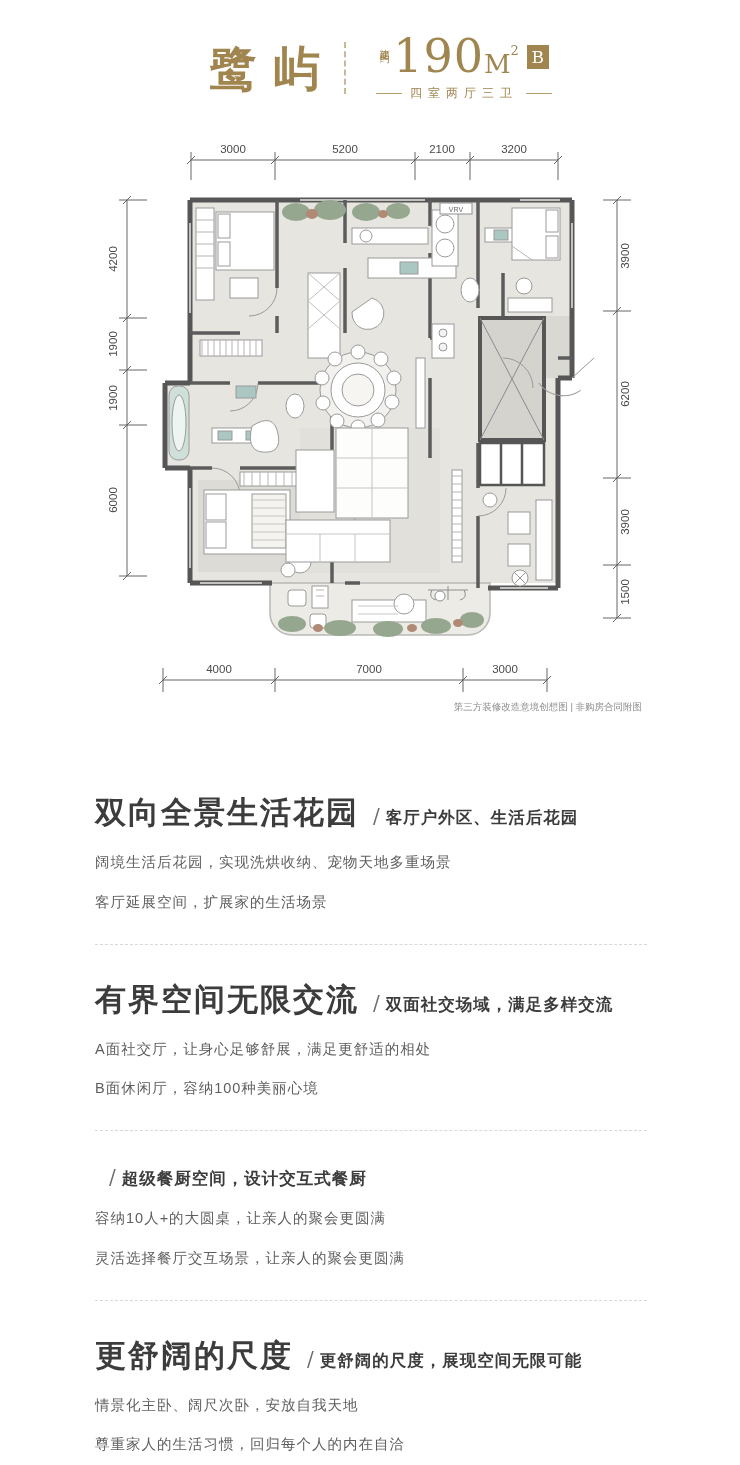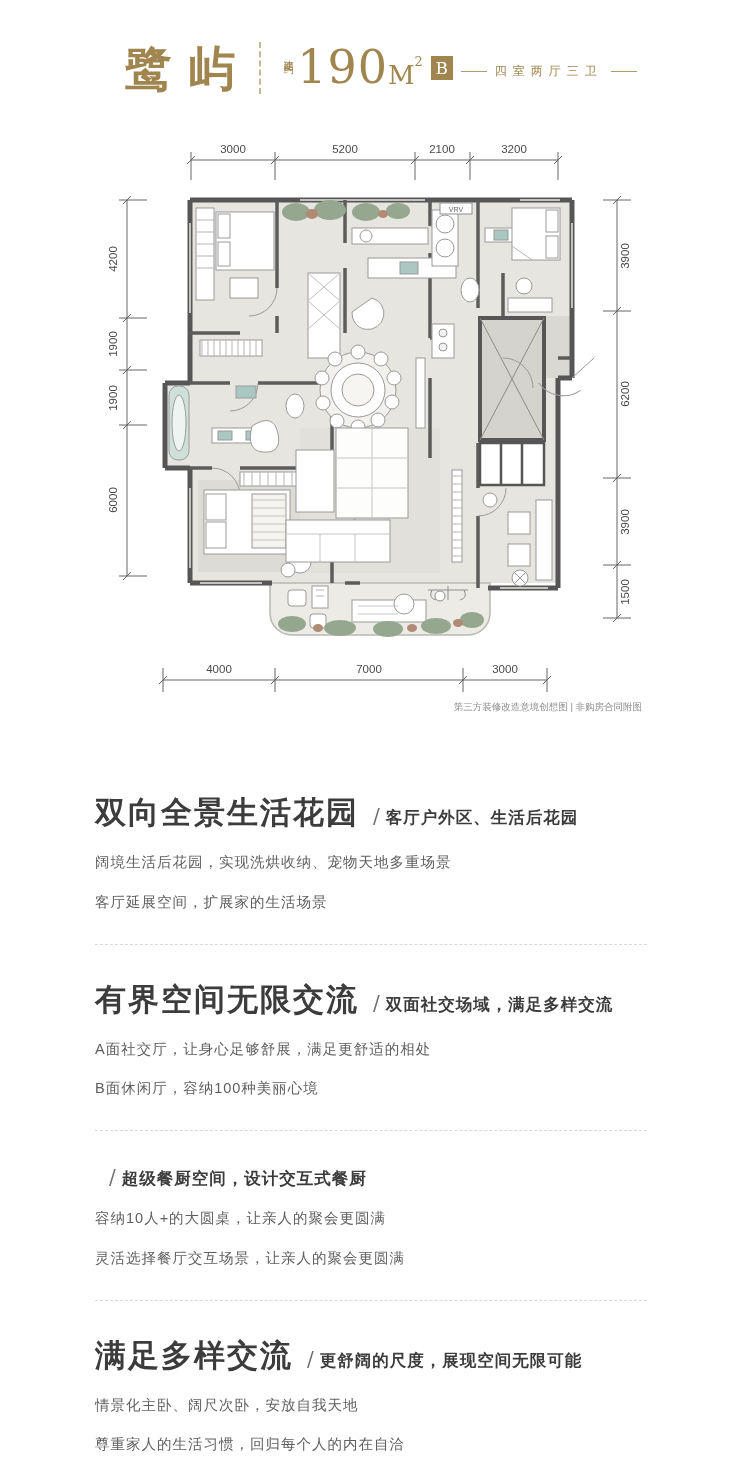--- a/index.html
+++ b/index.html
@@ -2,21 +2,21 @@
 <html><head>
 <meta charset="utf-8">
 <style>
   html,body{margin:0;padding:0;background:#ffffff;}
   body{width:740px;height:1465px;position:relative;font-family:"Liberation Sans",sans-serif;color:#3f3f3f;overflow:hidden;}
 
   
   .header{position:absolute;top:18px;left:0;width:740px;height:100px;display:flex;align-items:center;justify-content:center;padding-left:15px;}
   .logo{font-family:"DejaVu Serif",serif;font-weight:bold;font-size:47px;color:#a1854f;letter-spacing:16px;line-height:1;}
   .hdr-divider{width:0;height:52px;border-left:2px dashed #c9b896;margin:0 22px 0 8px;}
-  .hdr-right{display:flex;flex-direction:row;align-items:center;}
+  .hdr-right{display:flex;flex-direction:column;align-items:center;}
   .area-row{display:flex;align-items:flex-start;color:#a1854f;}
   .area-prefix{writing-mode:vertical-rl;text-orientation:upright;font-size:10px;letter-spacing:2px;margin:6px 4px 0 0;line-height:1;}
   .area-value{font-family:"DejaVu Serif",serif;font-size:46px;line-height:0.95;letter-spacing:1px;}
   .area-unit{font-family:"DejaVu Serif",serif;font-size:26px;margin-top:14px;}
   .area-sup{font-family:"DejaVu Serif",serif;font-size:13px;margin-top:8px;}
   .unit-badge{width:22px;height:24px;background:#a1854f;color:#fff;font-family:"DejaVu Serif",serif;font-size:17px;display:flex;align-items:center;justify-content:center;margin:10px 0 0 8px;}
   .layout-row{display:flex;align-items:center;color:#a1854f;font-size:12px;letter-spacing:6px;margin-top:6px;}
   .layout-row .dash{width:26px;height:1px;background:#b49c6e;margin:0 8px;}
 
   
@@ -324,21 +324,21 @@
     <div class="sec-title-row">
       <span class="sec-slash">/</span>
       <span class="sec-subtitle">超级餐厨空间，设计交互式餐厨</span>
     </div>
     <div class="sec-line">容纳10人+的大圆桌，让亲人的聚会更圆满</div>
     <div class="sec-line">灵活选择餐厅交互场景，让亲人的聚会更圆满</div>
   </div>
 
   <div class="section">
     <div class="sec-title-row">
-      <span class="sec-title">满足多样交流</span>
+      <span class="sec-title">更舒阔的尺度</span>
       <span class="sec-slash">/</span>
       <span class="sec-subtitle">更舒阔的尺度，展现空间无限可能</span>
     </div>
     <div class="sec-line">情景化主卧、阔尺次卧，安放自我天地</div>
     <div class="sec-line">尊重家人的生活习惯，回归每个人的内在自洽</div>
   </div>
 
 </div>
 
 </body></html>

